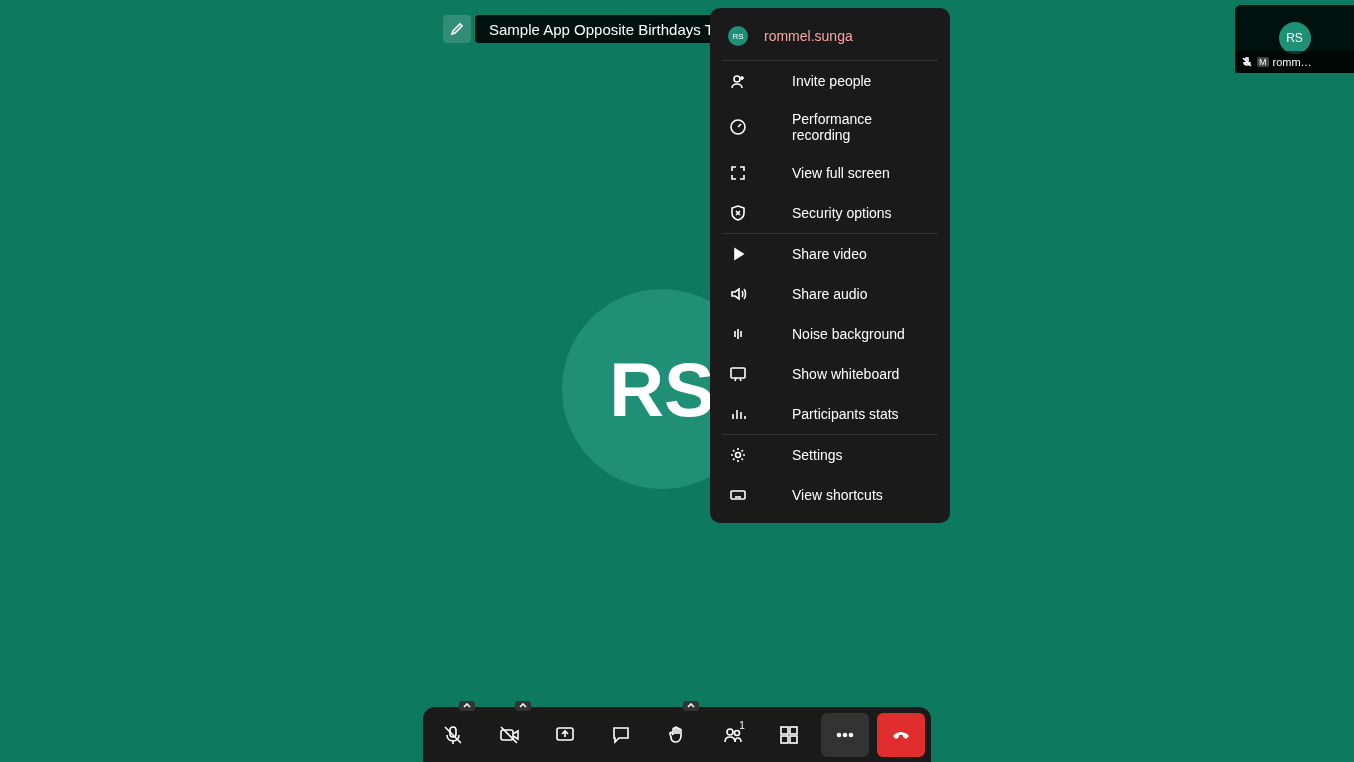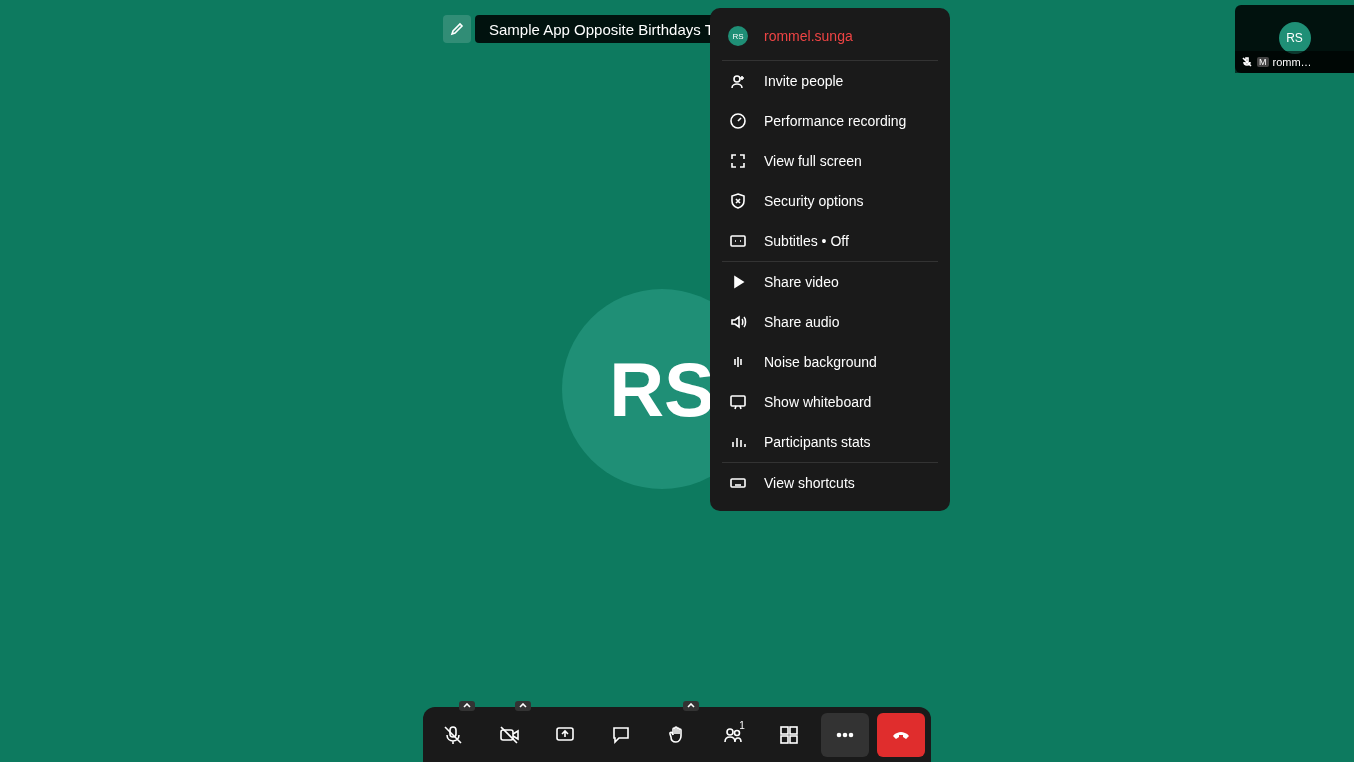--- a/index.html
+++ b/index.html
@@ -51,27 +51,28 @@
       display: flex; align-items: center;
       padding: 10px 18px 14px 18px;
     }
     .menu-avatar {
       width: 20px; height: 20px; border-radius: 50%;
       background: #1f8f76;
       font-size: 8px; color: #fff;
       display: flex; align-items: center; justify-content: center;
       margin-right: 16px;
     }
-    .menu-username { font-size: 14px; color: #ef4444; }
+    .menu-username { font-size: 14px; color: #fca5a5; }
     .menu-sep { height: 1px; background: #333; margin: 0 12px; }
     .menu-item {
       display: flex; align-items: center;
       padding: 10px 18px;
       font-size: 14px; color: #fff;
       cursor: pointer;
+      gap: 28px;
     }
     .menu-icon {
       width: 20px; height: 20px;
       margin-right: 16px;
       display: flex; align-items: center; justify-content: center;
       flex-shrink: 0;
     }
     .toolbar {
       position: absolute;
       bottom: 0; left: 50%;
@@ -183,29 +184,20 @@
     <span>View full screen</span>
   </div>
   <div class="menu-item">
     <span class="menu-icon">
         <svg width="18" height="18">
           <path d="M9 2l6 2v5c0 4-3 6-6 7-3-1-6-3-6-7V4l6-2zM7 7l4 4M11 7l-4 4"></path>
         </svg>
       </span>
     <span>Security options</span>
   </div>
-  <div class="menu-item">
-    <span class="menu-icon">
-        <svg width="18" height="18">
-          <rect x="2" y="4" width="14" height="10" rx="1"></rect>
-          <path d="M6 9h1M11 9h1"></path>
-        </svg>
-      </span>
-    <span>Subtitles • Off</span>
-  </div>
 
   <div class="menu-sep"></div>
 
   <div class="menu-item">
     <span class="menu-icon">
         <svg width="18" height="18">
           <path d="M6 4l8 5-8 5z" fill="#fff"></path>
         </svg>
       </span>
     <span>Share video</span>
@@ -239,20 +231,29 @@
     <span class="menu-icon">
         <svg width="18" height="18">
           <path d="M4 14V9M8 14V5M12 14V7M16 14v-3"></path>
         </svg>
       </span>
     <span>Participants stats</span>
   </div>
 
   <div class="menu-sep"></div>
 
+  <div class="menu-item">
+    <span class="menu-icon">
+        <svg width="18" height="18">
+          <circle cx="9" cy="9" r="2.5"></circle>
+          <path d="M9 2v2M9 14v2M2 9h2M14 9h2M4 4l1.5 1.5M14 14l-1.5-1.5M4 14l1.5-1.5M14 4l-1.5 1.5"></path>
+        </svg>
+      </span>
+    <span>Settings</span>
+  </div>
   <div class="menu-item">
     <span class="menu-icon">
         <svg width="18" height="18">
           <rect x="2" y="5" width="14" height="8" rx="1"></rect>
           <path d="M5 8h0M8 8h0M11 8h0M6 11h6"></path>
         </svg>
       </span>
     <span>View shortcuts</span>
   </div>
 </div>

